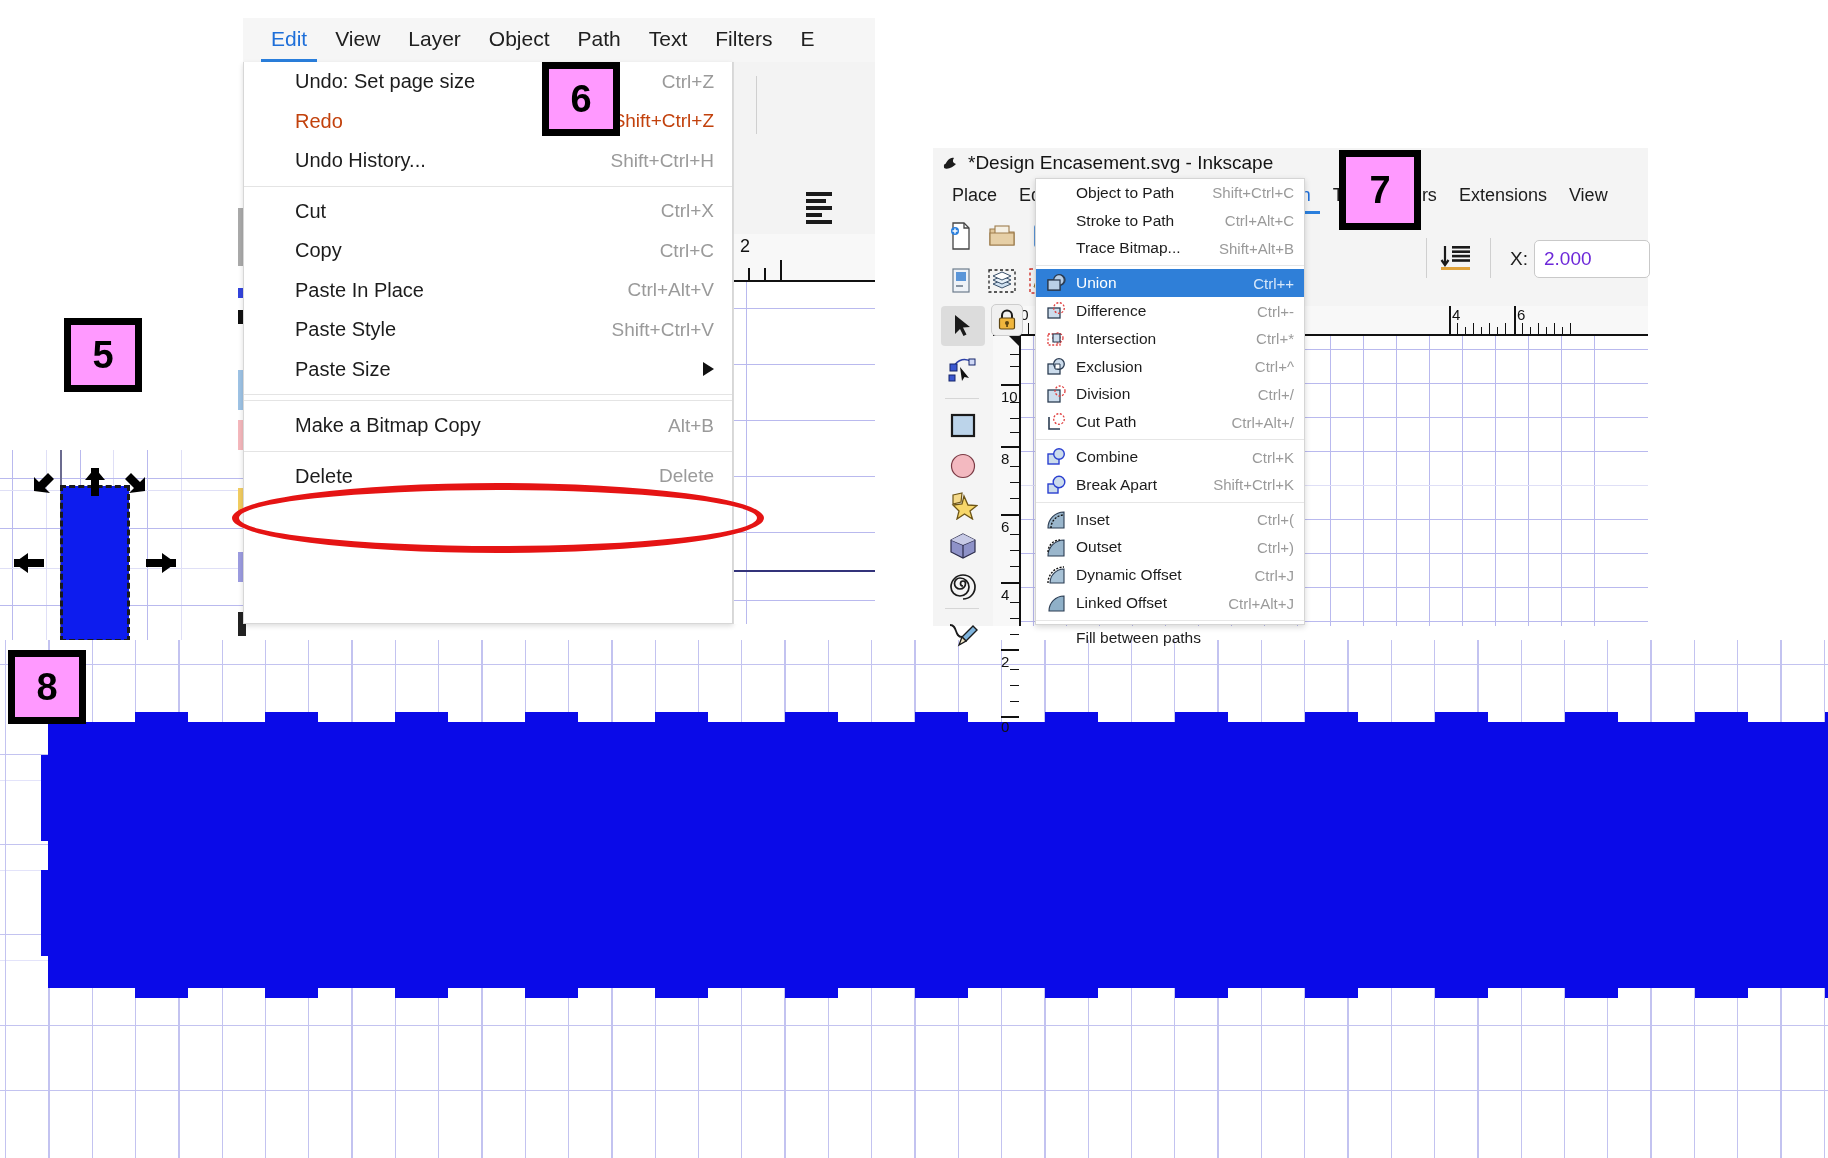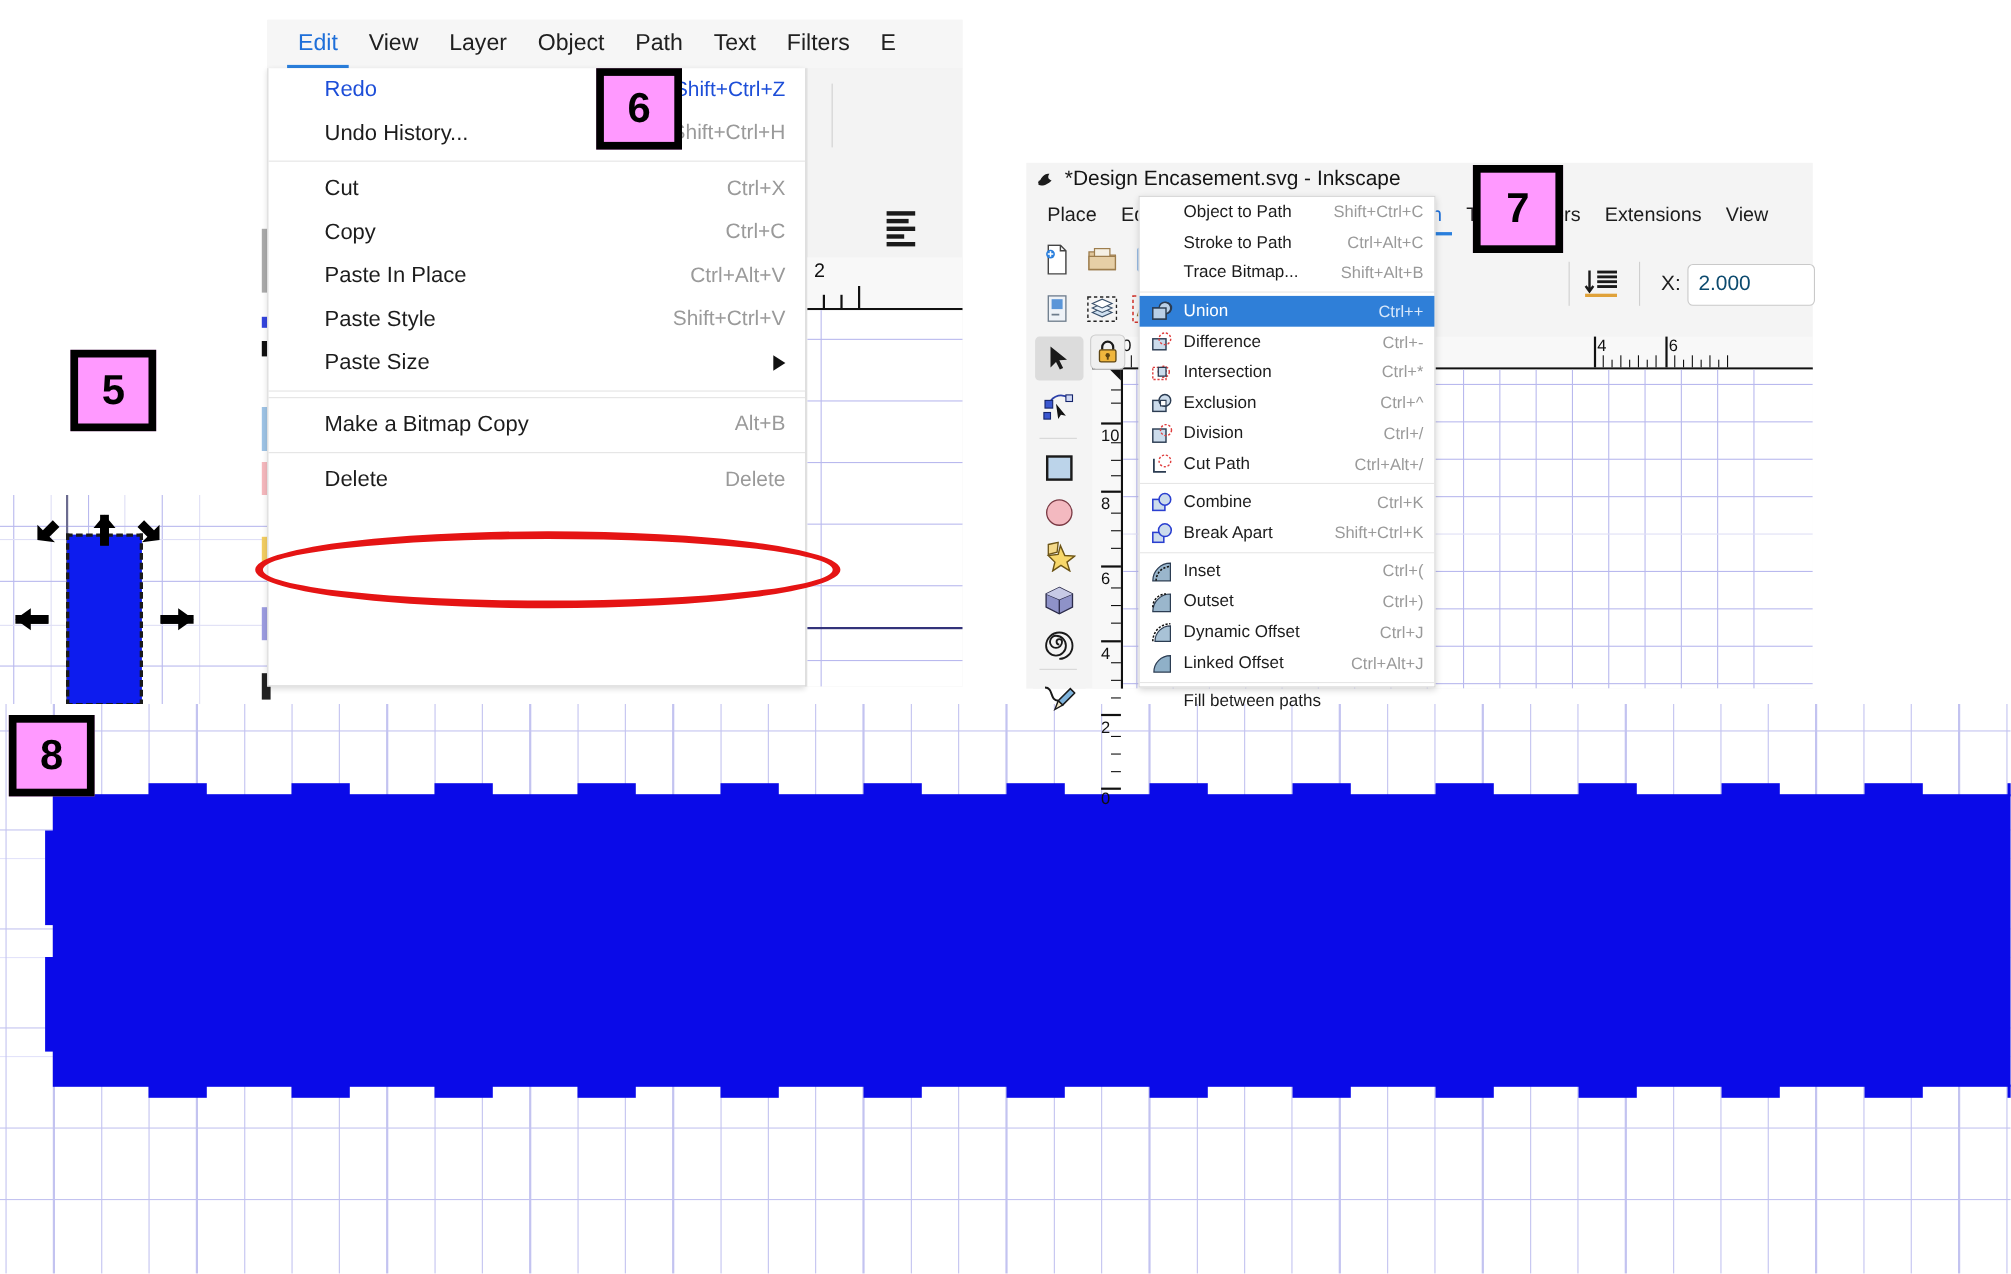--- a/index.html
+++ b/index.html
@@ -71,21 +71,21 @@
   }
   .menu-row {
     position:relative; height:39.5px;
     display:flex; align-items:center;
     padding-left:51px; padding-right:18px;
     font-size:20px; color:#1c1c1c; white-space:nowrap;
   }
   .menu-row .accel {
     margin-left:auto; color:#9a9a9a; font-size:19px; padding-left:28px;
   }
-  .menu-row.disabled, .menu-row.disabled .accel { color:#1d4ed8; }
+  .menu-row.disabled, .menu-row.disabled .accel { color:#c2410c; }
   .menu-sep { height:1px; background:#e4e4e4; margin:5px 0 5px 0; }
   .submenu-arrow {
     margin-left:auto; width:0; height:0;
     border-left:11px solid #111; border-top:7px solid transparent; border-bottom:7px solid transparent;
   }
 
   
   #edit-rightsliver {
     position:absolute; left:490px; top:44px; width:142px; height:562px;
     background:#f3f3f3; border-left:1px solid #dadada;
@@ -284,20 +284,24 @@
       <div class="mi">View</div>
       <div class="mi">Layer</div>
       <div class="mi">Object</div>
       <div class="mi">Path</div>
       <div class="mi">Text</div>
       <div class="mi">Filters</div>
       <div class="mi">E</div>
     </div>
 
   <div id="edit-dropdown">
+      <div class="menu-row">
+        <span>Undo: Set page size</span>
+        <span class="accel">Ctrl+Z</span>
+      </div>
       <div class="menu-row disabled">
         <span>Redo</span>
         <span class="accel">Shift+Ctrl+Z</span>
       </div>
       <div class="menu-row">
         <span>Undo History...</span>
         <span class="accel">Shift+Ctrl+H</span>
       </div>
       <div class="menu-sep"></div>
       <div class="menu-row">
@@ -476,21 +480,21 @@
           <rect x="12" y="8.4" width="18" height="2.6"></rect>
           <rect x="12" y="12.8" width="18" height="2.6"></rect>
           <rect x="12" y="17.2" width="18" height="2.6"></rect>
         </g>
         <rect x="1" y="25" width="29" height="3" fill="#e0a23a"></rect>
       </svg>
     </div>
     <div class="tb-div" style="left:72px;top:4px;height:40px;"></div>
     <span class="abs" style="left:92px;top:14px;font-size:19px;color:#1c1c1c;">X:</span>
     <div class="abs" style="left:116px;top:6px;width:116px;height:38px;background:#fff;border:1px solid #c9c9c9;border-radius:5px;">
-      <span class="abs" style="left:9px;top:7px;font-size:19px;color:#0c4a6e;">2.000</span>
+      <span class="abs" style="left:9px;top:7px;font-size:19px;color:#6d28d9;">2.000</span>
     </div>
   </div>
 
   <div id="ink-toolbox">
     <div class="tool-btn selected" style="top:0px;">
       <svg width="22" height="26" viewBox="0 0 22 26">
           <path d="M3 2 L3 21 L8 16 L11.5 23 L14.5 21.5 L11 14.5 L18 14 Z" fill="#1a1a1a"></path>
         </svg>
     </div>
     <div class="tool-btn" style="top:44px;">

